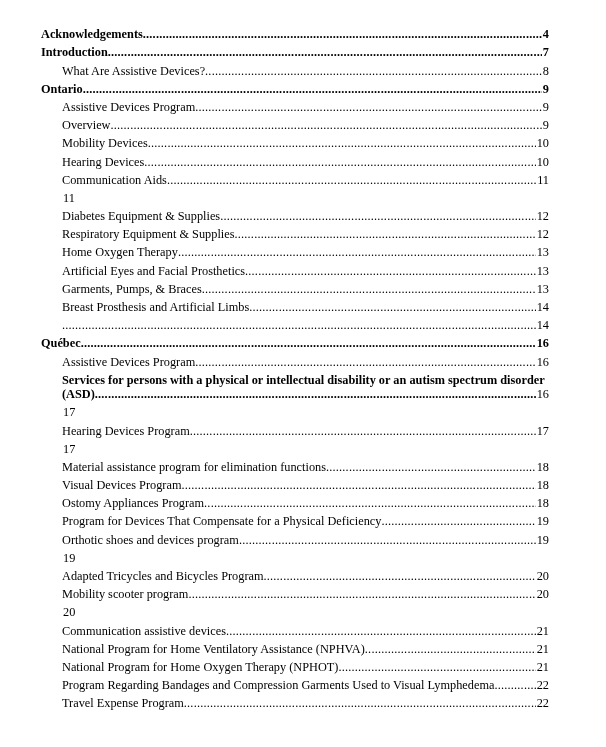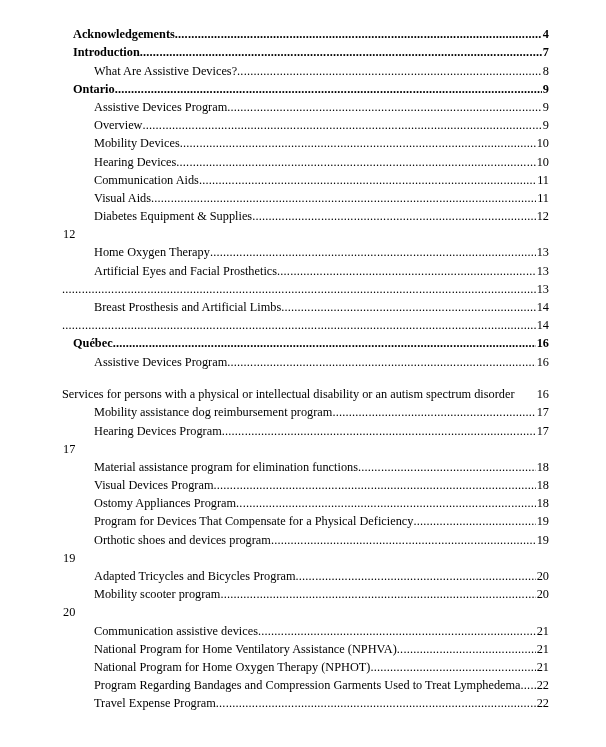--- a/index.html
+++ b/index.html
@@ -38,27 +38,27 @@
     .entry .title-wrap {
       flex: 1 1 auto;
       display: flex;
       align-items: flex-end;
       min-width: 0;
       overflow: hidden;
     }
     .entry .title {
       white-space: nowrap;
       flex: 0 0 auto;
-      margin-left: 32px;
     }
     .entry.wrap .title-block {
       flex: 1 1 auto;
       display: flex;
-      flex-direction: row;
+      flex-direction: column;
       min-width: 0;
+      font-weight: bold;
     }
     .entry.wrap .line1 { white-space: nowrap; }
     .entry.wrap .line2row {
       display: flex;
       align-items: flex-end;
       overflow: hidden;
       text-align: right;
     }
     .leader {
       flex: 1 1 auto;
@@ -147,36 +147,36 @@
 
   <div class="entry l2">
     <div class="title-wrap">
         <span class="title">Communication Aids</span>
         <span class="leader"></span>
       </div>
     <span class="page">11</span>
   </div>
 
   <div class="entry l2">
-    <div class="title-wrap">
-        <span class="title">Visual Aids</span>
-        <span class="leader"></span>
-      </div>
     <span class="page">11</span>
   </div>
 
   <div class="entry l2">
     <div class="title-wrap">
         <span class="title">Diabetes Equipment &amp; Supplies</span>
         <span class="leader"></span>
       </div>
     <span class="page">12</span>
   </div>
 
   <div class="entry l2">
+    <div class="title-wrap">
+        <span class="title">Respiratory Equipment &amp; Supplies</span>
+        <span class="leader"></span>
+      </div>
     <span class="page">12</span>
   </div>
 
   <div class="entry l2">
     <div class="title-wrap">
         <span class="title">Home Oxygen Therapy</span>
         <span class="leader"></span>
       </div>
     <span class="page">13</span>
   </div>
@@ -184,20 +184,21 @@
   <div class="entry l2">
     <div class="title-wrap">
         <span class="title">Artificial Eyes and Facial Prosthetics</span>
         <span class="leader"></span>
       </div>
     <span class="page">13</span>
   </div>
 
   <div class="entry l2">
     <div class="title-wrap">
+        <span class="title">Garments, Pumps, &amp; Braces</span>
         <span class="leader"></span>
       </div>
     <span class="page">13</span>
   </div>
 
   <div class="entry l2">
     <div class="title-wrap">
         <span class="title">Breast Prosthesis and Artificial Limbs</span>
         <span class="leader"></span>
       </div>
@@ -232,24 +233,20 @@
       <span class="line1">Services for persons with a physical or intellectual disability or an autism spectrum disorder</span>
       <div class="line2row">
         <span class="title">(ASD)</span>
           <span class="leader"></span>
       </div>
     </div>
     <span class="page">16</span>
   </div>
 
   <div class="entry l2">
-    <div class="title-wrap">
-        <span class="title">Mobility assistance dog reimbursement program</span>
-        <span class="leader"></span>
-      </div>
     <span class="page">17</span>
   </div>
 
   <div class="entry l2">
     <div class="title-wrap">
         <span class="title">Hearing Devices Program</span>
         <span class="leader"></span>
       </div>
     <span class="page">17</span>
   </div>
@@ -341,21 +338,21 @@
   <div class="entry l2">
     <div class="title-wrap">
         <span class="title">National Program for Home Oxygen Therapy (NPHOT)</span>
         <span class="leader"></span>
       </div>
     <span class="page">21</span>
   </div>
 
   <div class="entry l2">
     <div class="title-wrap">
-        <span class="title">Program Regarding Bandages and Compression Garments Used to Treat Lymphedema</span>
+        <span class="title">Program Regarding Bandages and Compression Garments Used to Visual Lymphedema</span>
         <span class="leader"></span>
       </div>
     <span class="page">22</span>
   </div>
 
   <div class="entry l2">
     <div class="title-wrap">
         <span class="title">Travel Expense Program</span>
         <span class="leader"></span>
       </div>

